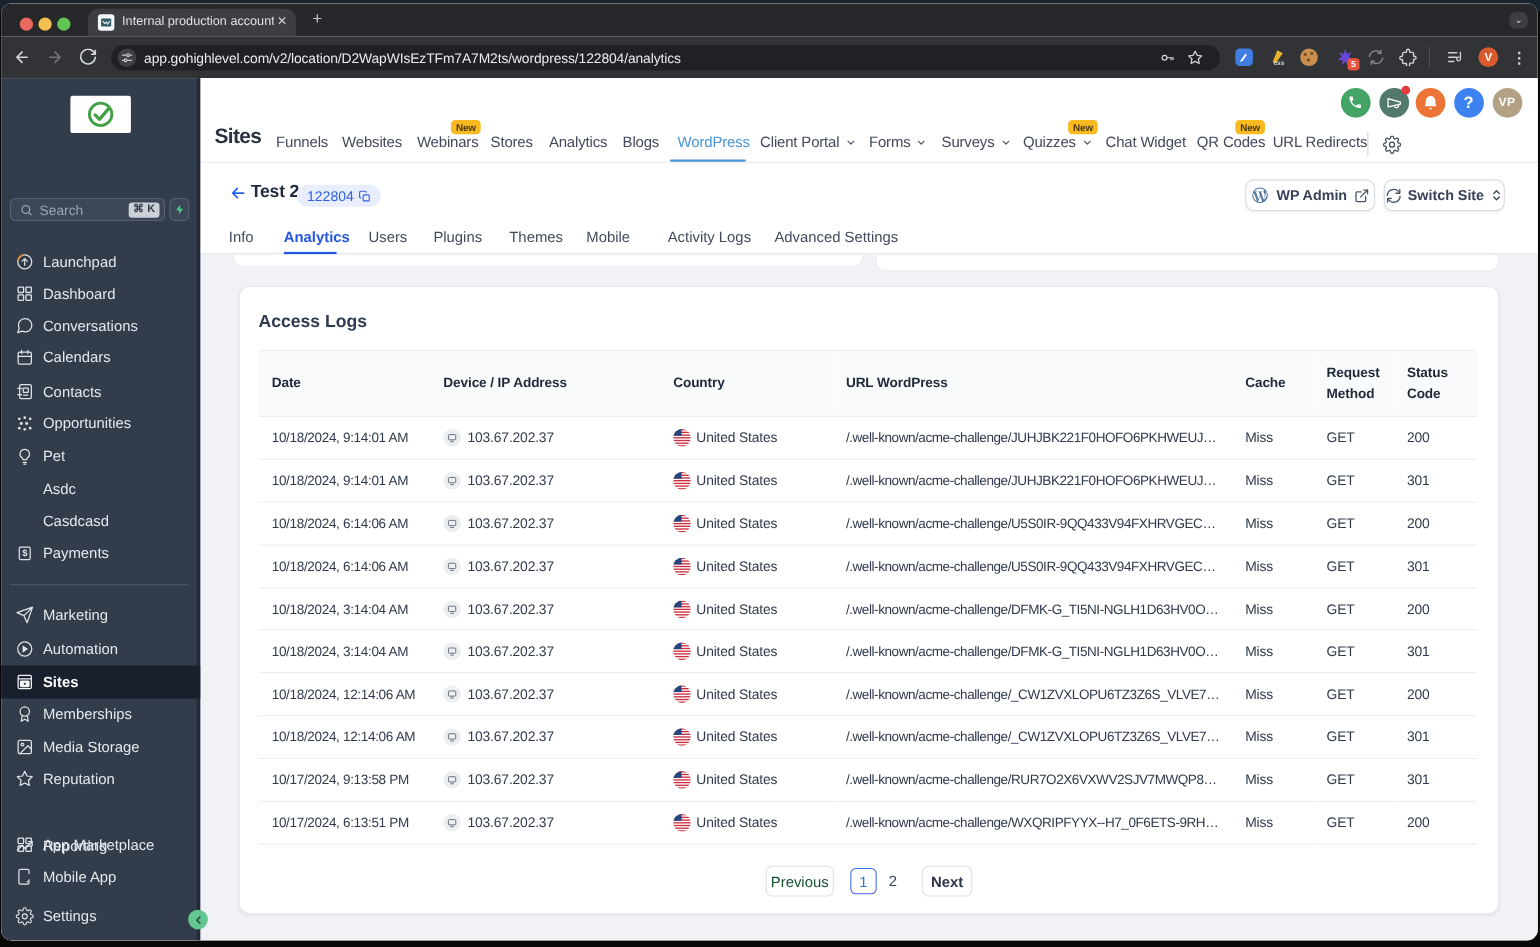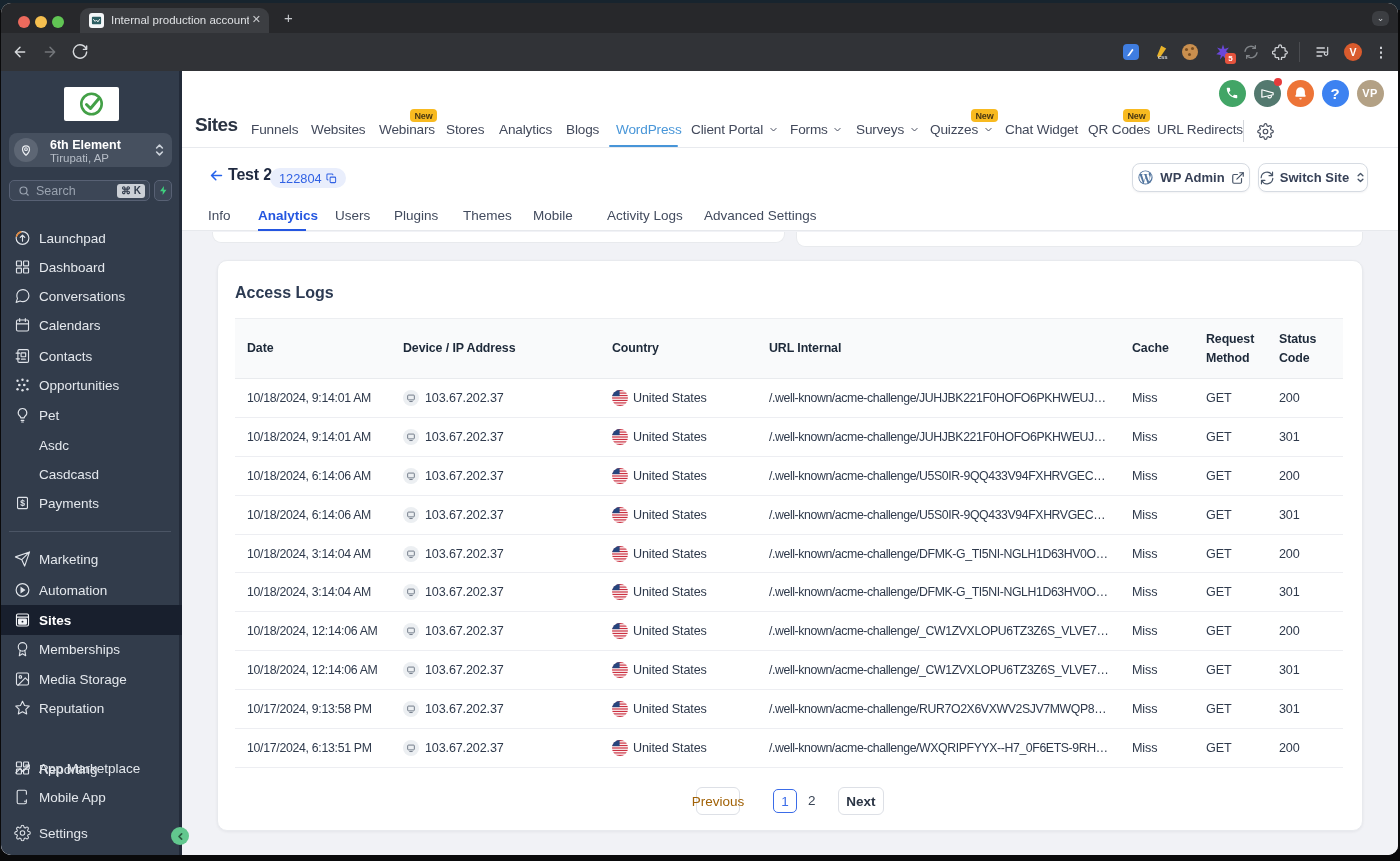--- a/index.html
+++ b/index.html
@@ -94,20 +94,35 @@
     <svg class="nav-ic" style="left:11px;top:11px;" width="16" height="16" viewBox="0 0 24 24" fill="none" stroke="#d6d9dc" stroke-width="2.2" stroke-linecap="round" stroke-linejoin="round">
         <path d="M19 12H5M12 19l-7-7 7-7"></path>
       </svg>
     <svg class="nav-ic" style="left:41px;top:11px;" width="16" height="16" viewBox="0 0 24 24" fill="none" stroke="#73767a" stroke-width="2.2" stroke-linecap="round" stroke-linejoin="round">
         <path d="M5 12h14M12 5l7 7-7 7"></path>
       </svg>
     <svg class="nav-ic" style="left:71px;top:11px;" width="16" height="16" viewBox="0 0 24 24" fill="none" stroke="#d6d9dc" stroke-width="2.1" stroke-linecap="round" stroke-linejoin="round">
         <path d="M21.5 8A10 10 0 1 0 22 12"></path>
         <path d="M22 3v5h-5"></path>
       </svg>
+    <div class="urlpill">
+      <div class="tune"><svg width="11" height="11" viewBox="0 0 24 24" style="margin:3px;" fill="none" stroke="#c3c6ca" stroke-width="2.4" stroke-linecap="round">
+            <path d="M3 7h8M17 7h4M3 17h4M13 17h8"></path>
+            <circle cx="14" cy="7" r="2.6" fill="#3f4144"></circle>
+            <circle cx="9" cy="17" r="2.6" fill="#3f4144"></circle>
+          </svg></div>
+      <div class="urltext">app.gohighlevel.com/v2/location/D2WapWIsEzTFm7A7M2ts/wordpress/122804/analytics</div>
+      <svg style="position:absolute;left:952px;top:4px;" width="17" height="15" viewBox="0 0 24 24" fill="none" stroke="#cfd2d6" stroke-width="1.8" stroke-linecap="round">
+          <circle cx="7.5" cy="12" r="3.5"></circle>
+          <path d="M11 12h9M17 12v3M20 12v2.5"></path>
+        </svg>
+      <svg style="position:absolute;left:978px;top:4px;" width="15" height="15" viewBox="0 0 24 24" fill="none" stroke="#cfd2d6" stroke-width="1.9" stroke-linejoin="round">
+          <path d="M12 2.5l2.9 5.9 6.6.9-4.8 4.6 1.2 6.5-5.9-3.1-5.9 3.1 1.2-6.5L2.5 9.3l6.6-.9L12 2.5z"></path>
+        </svg>
+    </div>
     <div style="position:absolute;left:1122px;top:11px;width:16px;height:16px;border-radius:4px;background:#3f7de0;"><svg width="10" height="10" viewBox="0 0 24 24" style="margin:3px;" fill="#fff">
           <path d="M4 20L15 4l3 3L8 21l-5 1 1-2z"></path>
         </svg></div>
     <div style="position:absolute;left:1151px;top:10px;width:17px;height:18px;"><svg width="17" height="18" viewBox="0 0 24 24">
           <path d="M13 3l7 4-9 13-4-2z" fill="#e8b229"></path>
           <text x="8" y="22" font-size="8.5" fill="#d6d9dc" font-family="Liberation Sans" font-weight="bold">css</text>
         </svg></div>
     <div style="position:absolute;left:1181px;top:11px;width:16px;height:16px;border-radius:50%;background:#c98f4e;">
         <div style="position:absolute;left:3px;top:4px;width:3px;height:3px;border-radius:50%;background:#7a4f22;"></div>
         <div style="position:absolute;left:9px;top:3px;width:3px;height:3px;border-radius:50%;background:#7a4f22;"></div>
@@ -131,32 +146,20 @@
     <div style="position:absolute;left:1343px;top:10px;width:18px;height:18px;border-radius:50%;background:#d95b2d;color:#fff;font-size:10.5px;text-align:center;line-height:18px;font-weight:bold;">V</div>
     <div style="position:absolute;left:1373px;top:10px;color:#cfd2d6;font-size:14px;line-height:18px;font-weight:bold;">⋮</div>
   </div>
   <div class="app">
     <div class="sidebar" id="sidebar">
       <div style="position:absolute;right:0;top:0;bottom:0;width:3px;background:#232b39;"></div>
       <div class="logo"><svg width="55" height="34" viewBox="0 0 55 34">
             <circle cx="27.5" cy="17" r="10.2" fill="none" stroke="#43a047" stroke-width="2.6"></circle>
             <path d="M22.5 17.5l4 4 8-9.5" fill="none" stroke="#43a047" stroke-width="3" stroke-linecap="round" stroke-linejoin="round"></path>
           </svg></div>
-      <div class="acct">
-        <div class="av"><svg width="14" height="14" viewBox="0 0 24 24" style="margin:5px;" fill="none" stroke="#e8ebef" stroke-width="2">
-              <path d="M12 21s-6-5.2-6-10a6 6 0 1 1 12 0c0 4.8-6 10-6 10z"></path>
-              <circle cx="12" cy="10.5" r="2.3"></circle>
-            </svg></div>
-        <div class="nm">6th Element</div>
-        <div class="loc">Tirupati, AP</div>
-        <div class="chev"><svg width="9" height="18" viewBox="0 0 11 22" fill="none" stroke="#ccd2da" stroke-width="2" stroke-linecap="round" stroke-linejoin="round">
-              <path d="M2 8.5L5.5 5L9 8.5"></path>
-              <path d="M2 13.5L5.5 17L9 13.5"></path>
-            </svg></div>
-      </div>
       <div class="search">
         <svg width="12" height="12" viewBox="0 0 24 24" style="position:absolute;left:8px;top:4px;" fill="none" stroke="#9aa3b0" stroke-width="2.4">
             <circle cx="11" cy="11" r="7"></circle>
             <path d="M21 21l-4.3-4.3"></path>
           </svg>
         <div class="ph">Search</div>
         <div class="kbd">⌘ K</div>
       </div>
       <div class="boltbtn"><svg width="11" height="13" viewBox="0 0 24 24" style="margin:3px 2.5px;">
             <path d="M13 2L4.5 13.5h6L10 22l8.5-11.5h-6L13 2z" fill="#3ed07e"></path>
@@ -451,21 +454,21 @@
                 <col style="width:363px;">
                 <col style="width:74px;">
                 <col style="width:73px;">
                 <col style="width:76px;">
               </colgroup>
             <thead>
                 <tr>
                   <th>Date</th>
                   <th>Device / IP Address</th>
                   <th>Country</th>
-                  <th>URL Internal</th>
+                  <th>URL WordPress</th>
                   <th>Cache</th>
                   <th>Request<br>Method</th>
                   <th>Status<br>Code</th>
                 </tr>
               </thead>
             <tbody>
               <tr>
                   <td>10/18/2024, 9:14:01 AM</td>
                   <td>
                     <div class="devwrap"><span class="devic">
@@ -652,21 +655,21 @@
                   </td>
                   <td>/.well-known/acme-challenge/WXQRIPFYYX--H7_0F6ETS-9RHQW...</td>
                   <td>Miss</td>
                   <td>GET</td>
                   <td>200</td>
                 </tr>
             </tbody>
           </table>
         </div>
         <div class="pgn">
-          <div class="pbtn" style="left:478px;width:44px;color:#a16207;">Previous</div>
+          <div class="pbtn" style="left:478px;width:62px;color:#14532d;">Previous</div>
           <div class="pbtn" style="left:555px;width:24px;height:24px;top:2px;border-color:#3b6ce8;color:#3b6ce8;border-radius:5px;">1</div>
           <div style="position:absolute;left:590px;top:6px;font-size:13.5px;color:#3a4556;">2</div>
           <div class="pbtn" style="left:620px;width:46px;font-weight:bold;color:#2b3545;">Next</div>
         </div>
       </div>
     </div>
   </div>
 </div>
 
 </body></html>

